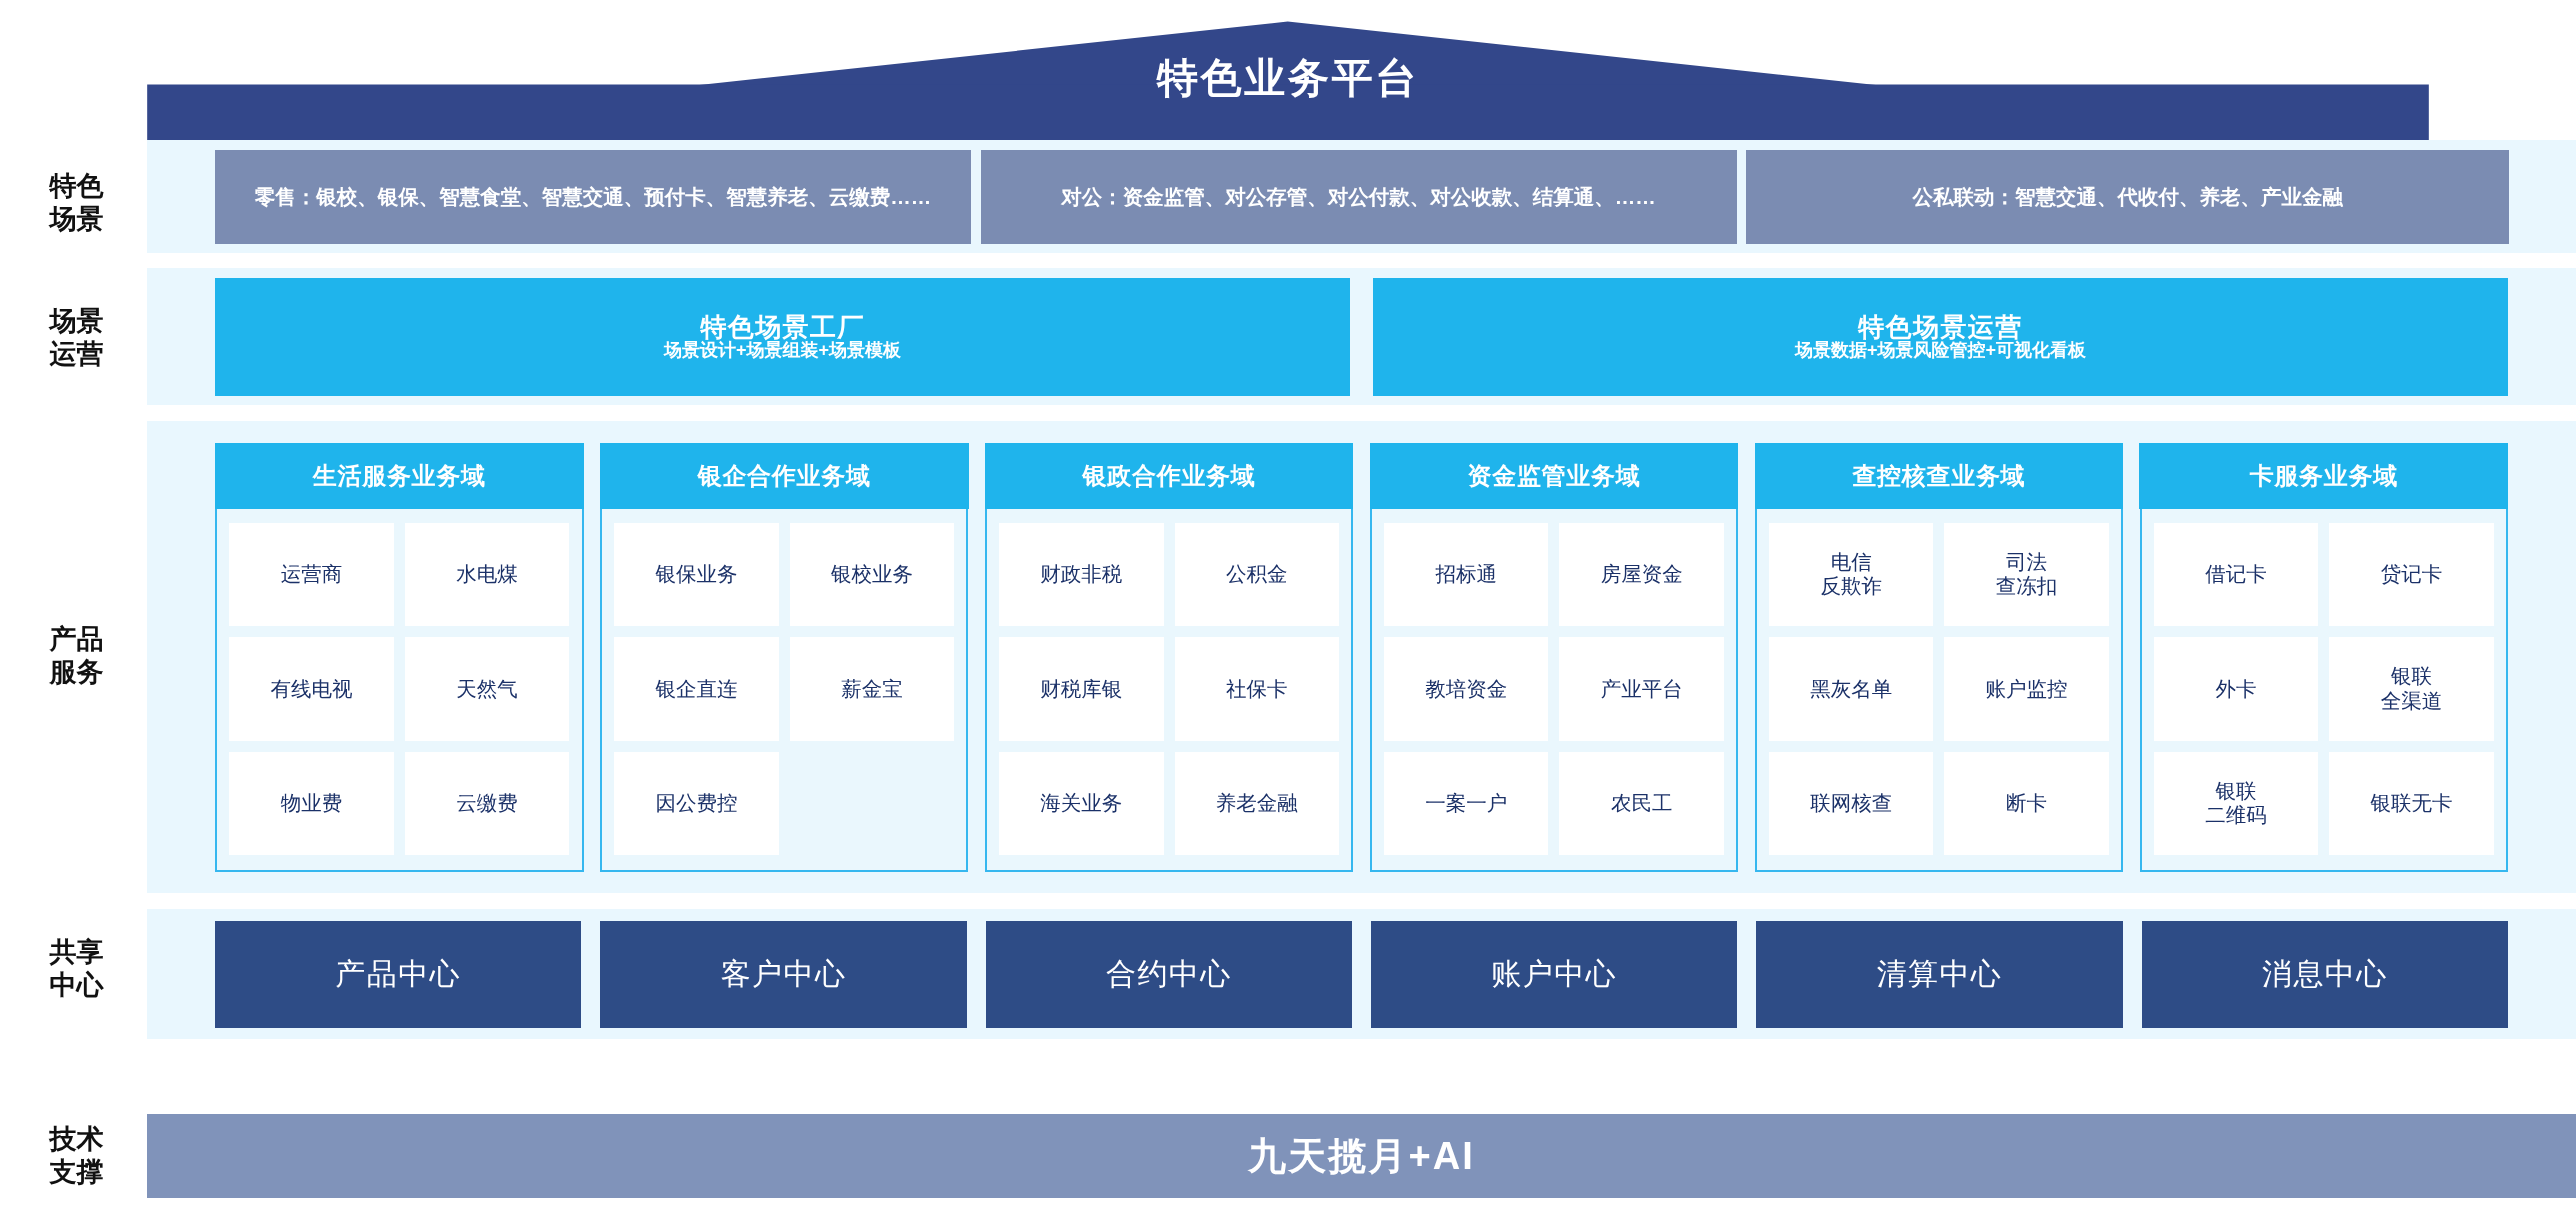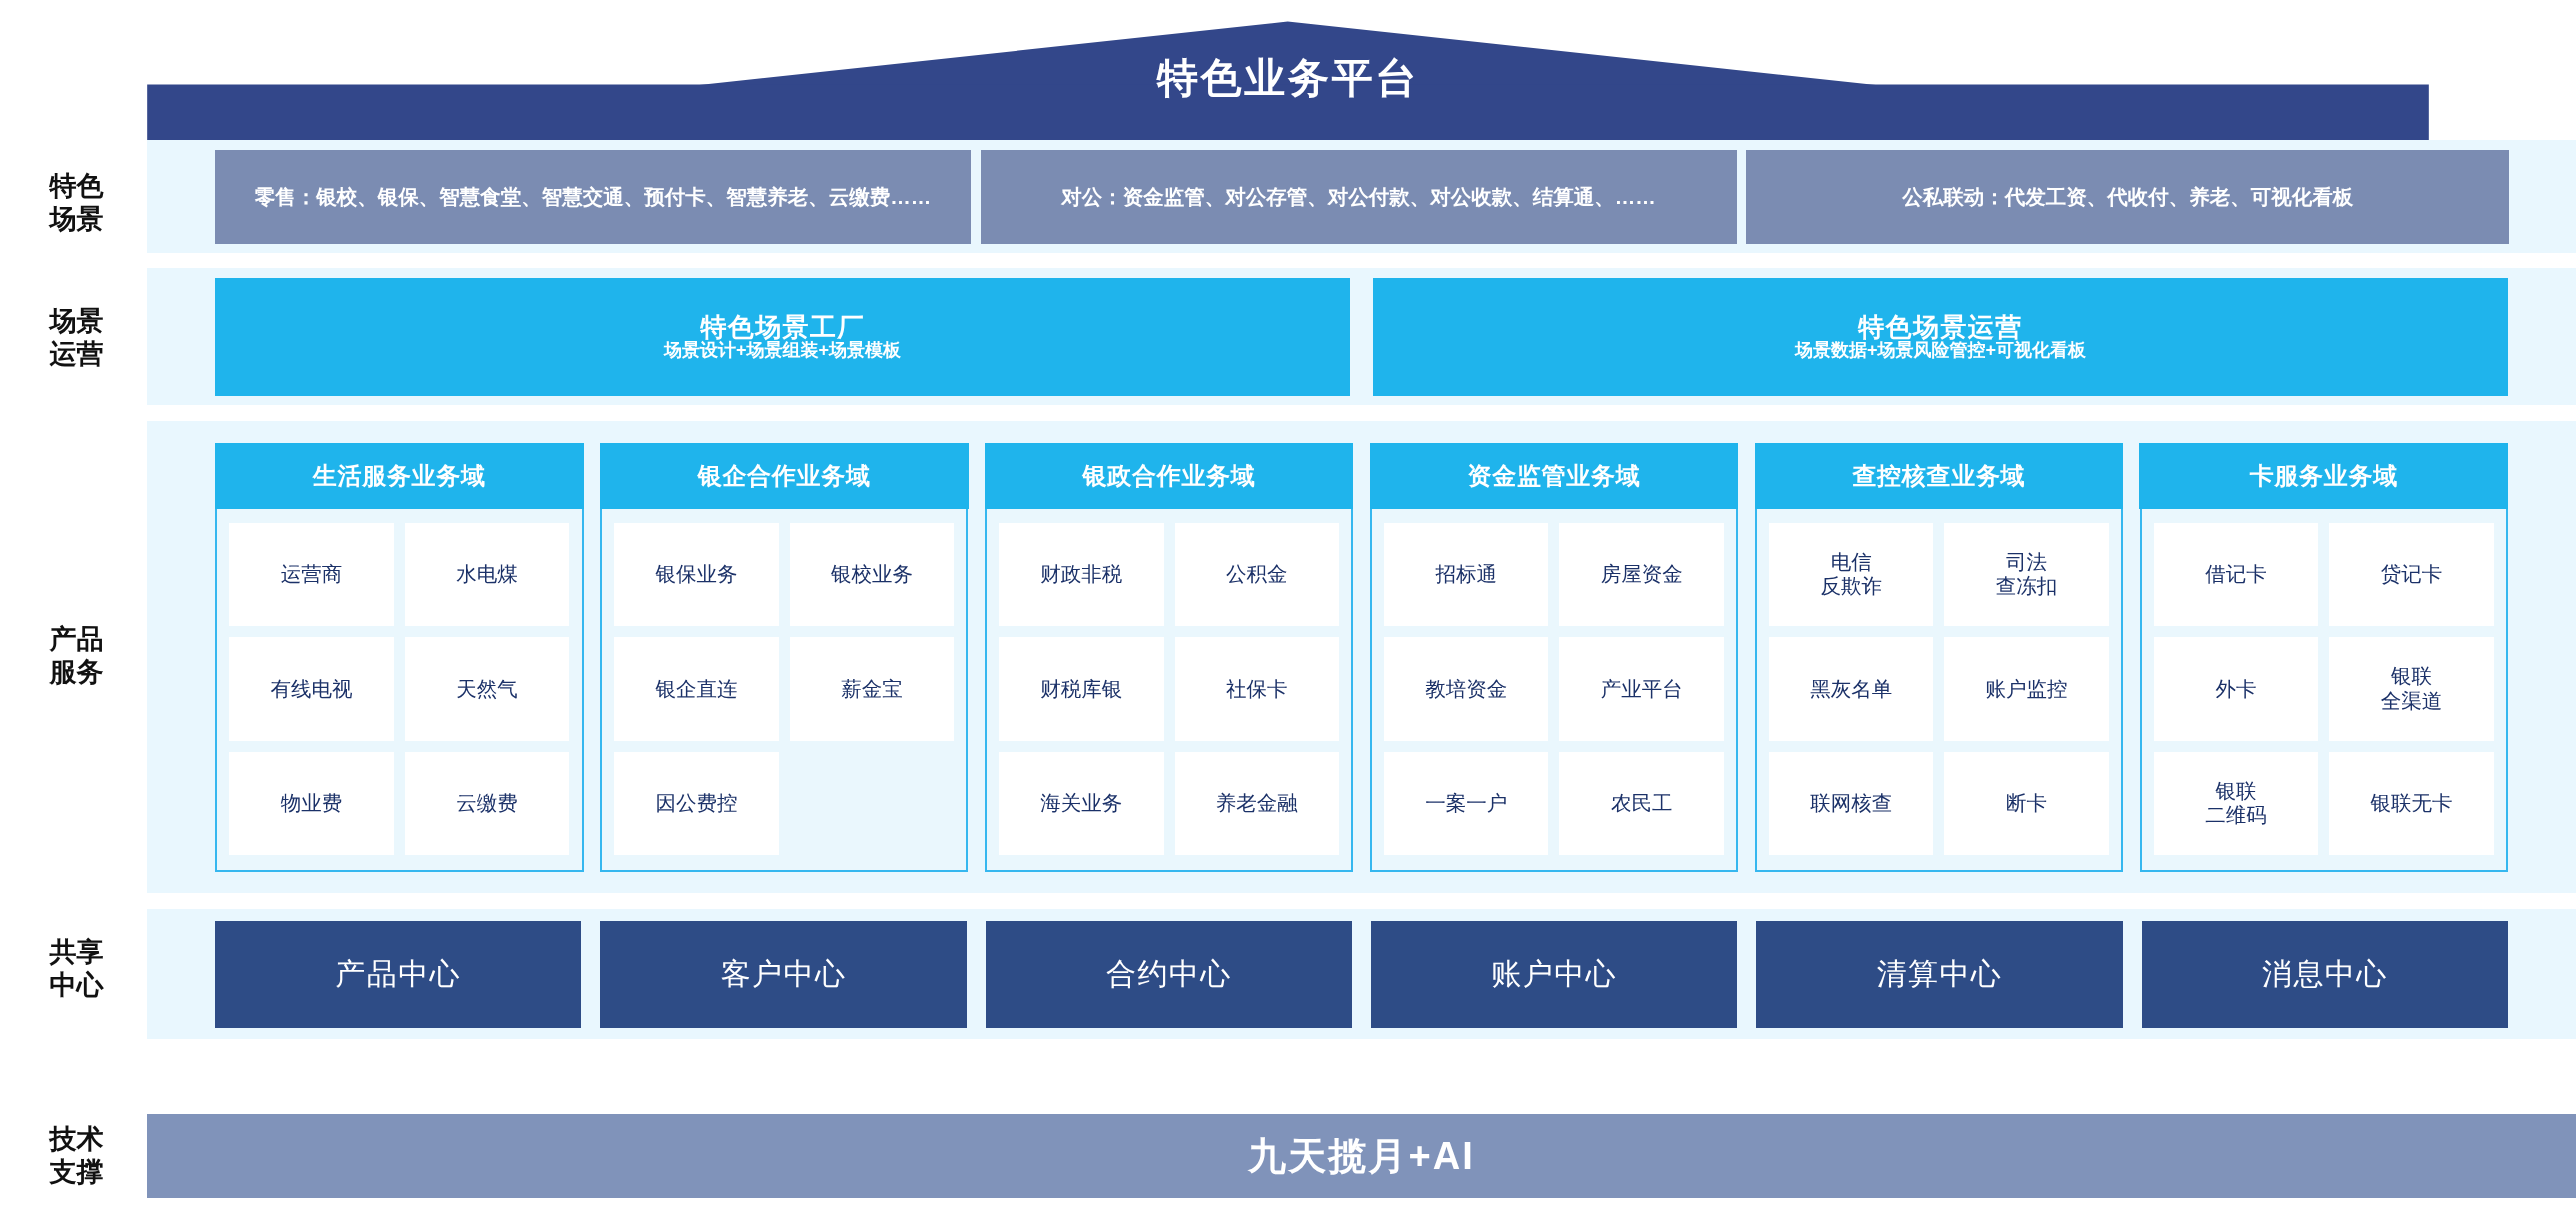--- a/index.html
+++ b/index.html
@@ -148,21 +148,21 @@
 服务</span></div>
   <div class="rail-label" style="top:936px"><span style="white-space:pre-line">共享
 中心</span></div>
   <div class="rail-label" style="top:1123px"><span style="white-space:pre-line">技术
 支撑</span></div>
 
   <div class="band" id="band-scenario">
     <div class="scenario-row">
       <div class="scenario-box sc-1">零售：银校、银保、智慧食堂、智慧交通、预付卡、智慧养老、云缴费……</div>
       <div class="scenario-box sc-2">对公：资金监管、对公存管、对公付款、对公收款、结算通、……</div>
-      <div class="scenario-box sc-3">公私联动：代发工资、代收付、养老、可视化看板</div>
+      <div class="scenario-box sc-3">公私联动：智慧交通、代收付、养老、产业金融</div>
     </div>
   </div>
 
   <div class="band" id="band-ops">
     <div class="ops-row">
       <div class="ops-box">
         <div class="ops-title">特色场景工厂</div>
         <div class="ops-sub">场景设计+场景组装+场景模板</div>
       </div>
       <div class="ops-box">

